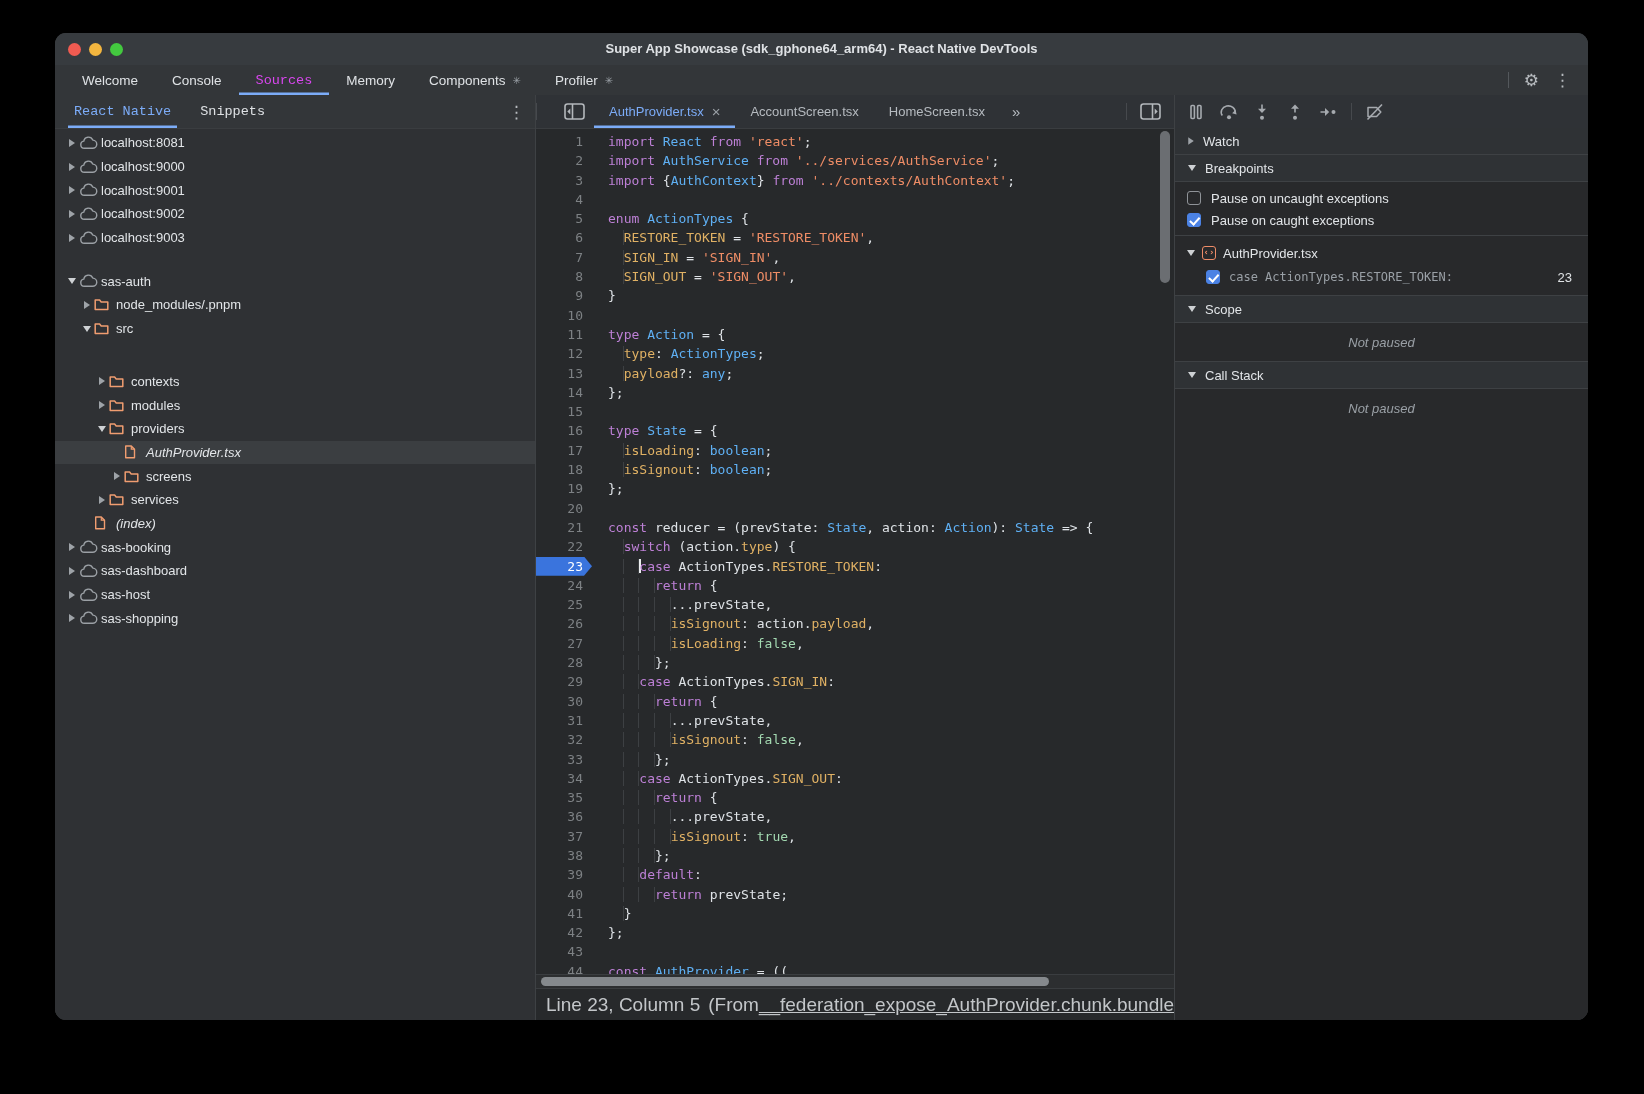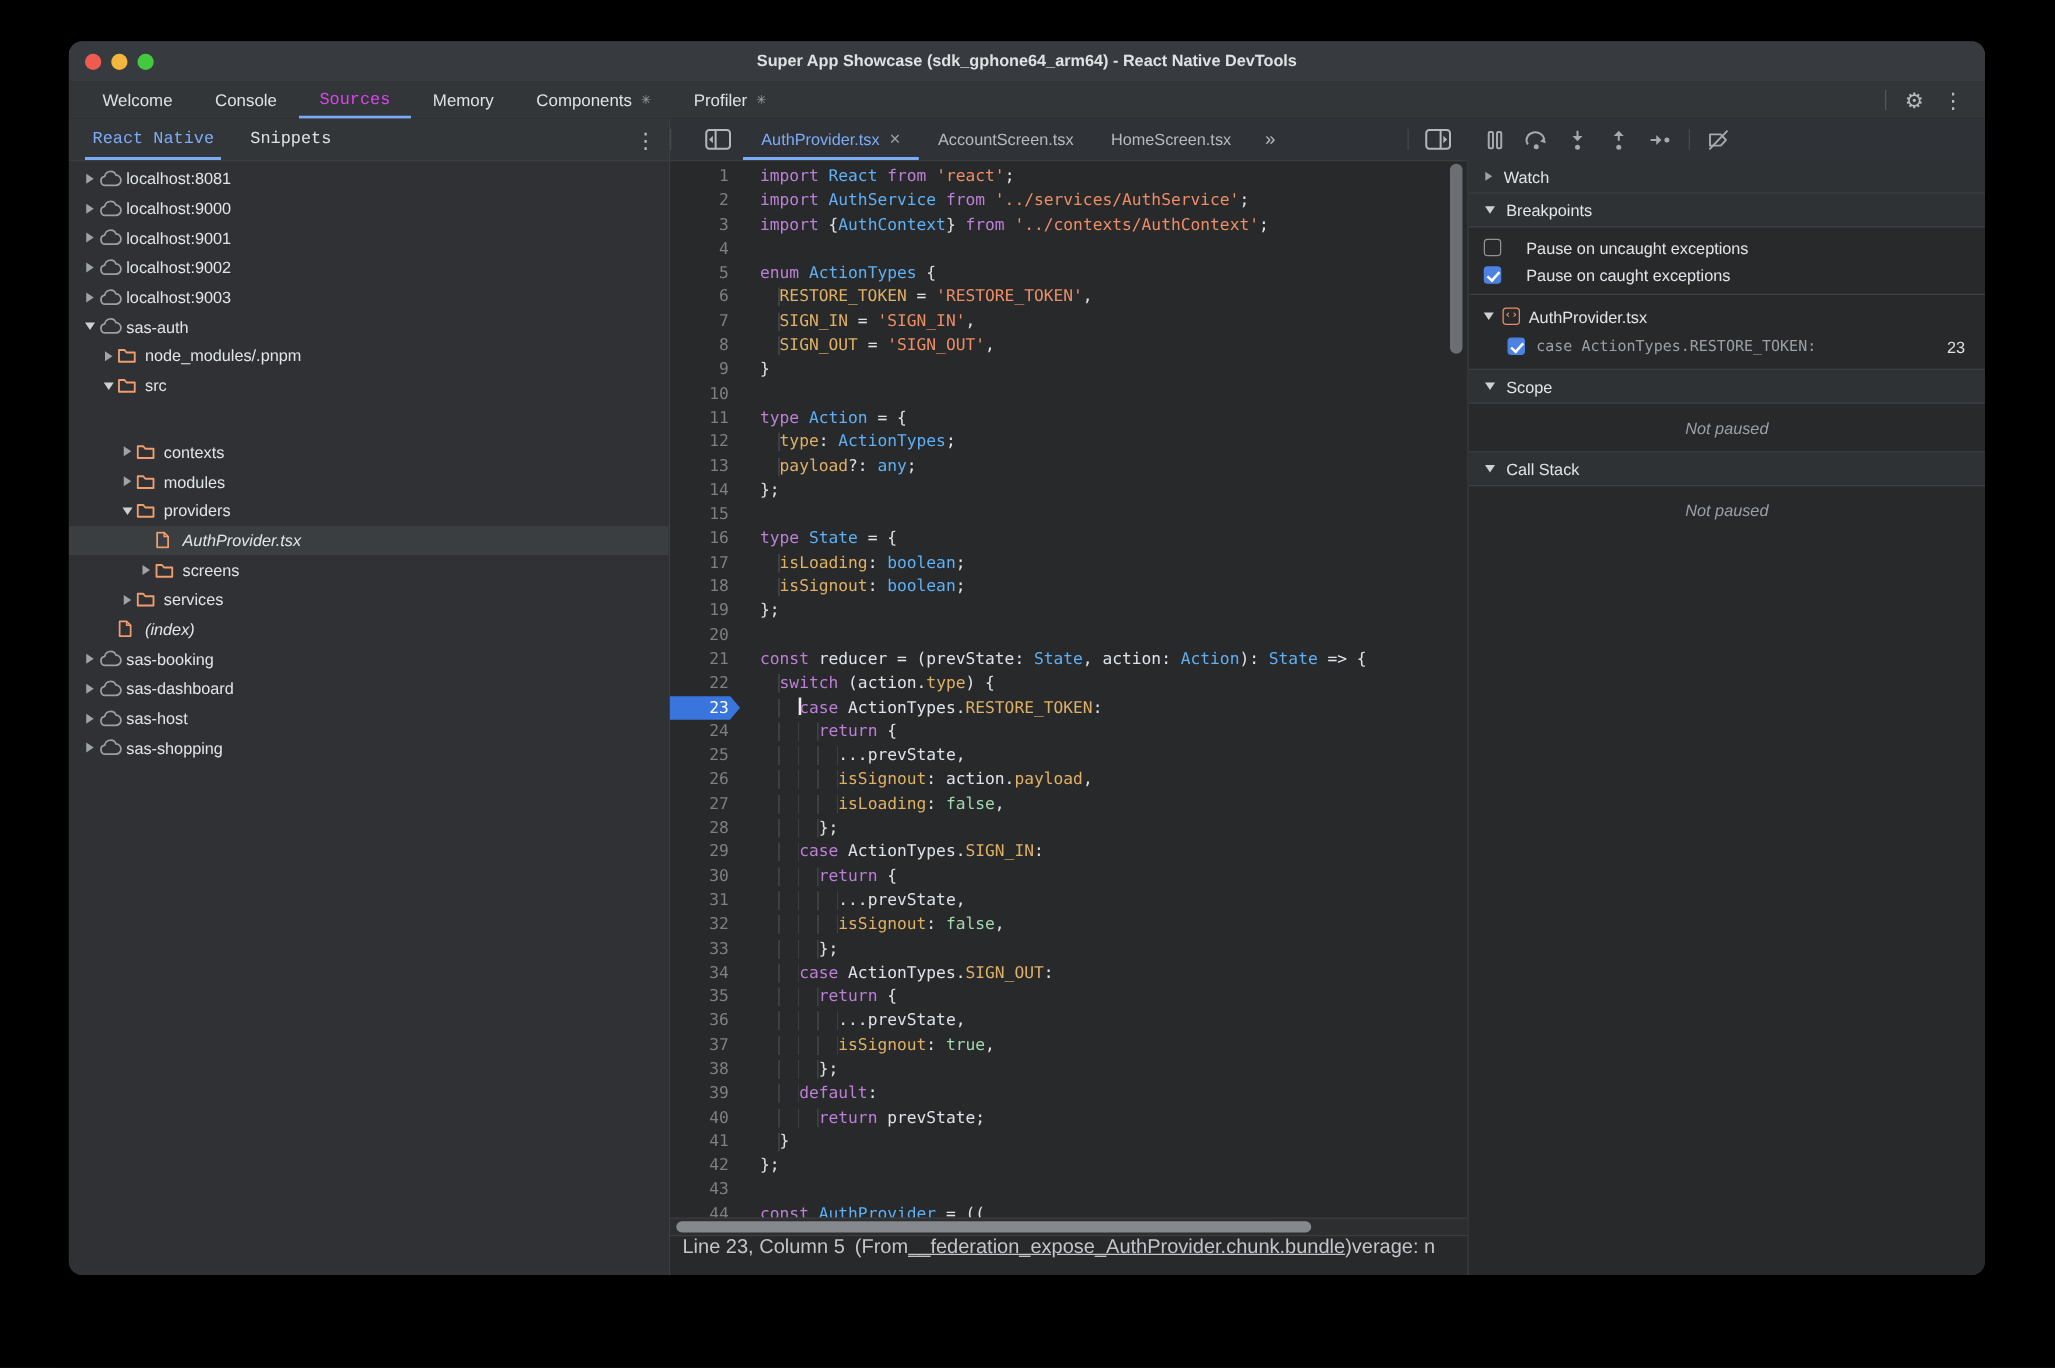--- a/index.html
+++ b/index.html
@@ -53,32 +53,32 @@
   .ln{width:56px;flex:none;text-align:right;padding-right:9px;color:#7d8184;box-sizing:border-box;}
   .ln.cur{background:#3a74dd;color:#fff;clip-path:polygon(0 0,calc(100% - 8px) 0,100% 50%,calc(100% - 8px) 100%,0 100%);}
   .ct{padding-left:16px;}
   .tk-k{color:#bd80d6;} .tk-t{color:#5fb0f4;} .tk-p{color:#e0b164;} .tk-s{color:#ef8d66;} .tk-b{color:#a3d9b1;} .tk-d{color:#dfe3e7;}
   .ind{background-image:repeating-linear-gradient(to right,transparent 0,transparent calc(2ch - 1px),#3d4043 calc(2ch - 1px),#3d4043 2ch);}
   .caret{display:inline-block;width:1.5px;height:14px;background:#eceef0;vertical-align:-2px;margin-right:-1.5px;}
   .vscroll{position:absolute;right:4px;top:36px;width:10px;height:152px;border-radius:5px;background:#6b6e72;}
   
   .hs{position:absolute;left:0;right:0;bottom:31px;height:14px;background:#2c2e30;border-top:1px solid #3a3d40;}
   .hs .thumb{position:absolute;left:5px;top:2px;width:508px;height:9px;border-radius:5px;background:#85898d;}
-  .statusbar{position:absolute;left:0;right:0;bottom:0;height:31px;border-top:1px solid #3a3d40;display:flex;padding-left:10px;font-size:16px;color:#c3c6c9;white-space:nowrap;overflow:hidden;margin-top:27px;}
+  .statusbar{position:absolute;left:0;right:0;bottom:0;height:31px;border-top:1px solid #3a3d40;display:flex;align-items:center;padding-left:10px;font-size:19px;color:#c3c6c9;white-space:nowrap;overflow:hidden;margin-top:27px;}
   .statusbar .gap{width:8px;flex:none;}
   .statusbar a{color:#c3c6c9;text-decoration:underline;}
   
   .dtoolbar{position:absolute;left:0;top:0;right:0;height:33px;background:#2f3236;border-bottom:1px solid #3a3d40;display:flex;align-items:center;gap:13px;padding-left:11px;}
   .dbtn{width:20px;height:20px;display:flex;align-items:center;justify-content:center;}
   .dtb-sep{width:1px;height:17px;background:#46494d;}
   .sections{position:absolute;left:0;top:33px;right:0;bottom:0;}
   .sec-h{height:26px;display:flex;align-items:center;gap:9px;padding-left:13px;background:#2f3235;border-bottom:1px solid #3e4144;font-size:13px;color:#e2e5e8;}
   .sec-h .tri-r{transform:scale(.92);} 
   .bp-opts{padding:5px 0 4px 0;border-bottom:1px solid #3e4144;}
-  .cb-row{height:22px;display:flex;align-items:center;gap:20px;padding-left:12px;font-size:13px;color:#e2e5e8;}
+  .cb-row{height:22px;display:flex;align-items:center;gap:10px;padding-left:12px;font-size:13px;color:#e2e5e8;}
   .cb{width:14px;height:14px;border:1.5px solid #8f9398;border-radius:3px;box-sizing:border-box;flex:none;position:relative;}
   .cb.on{background:#4b82e4;border-color:#4b82e4;}
   .cb.on::after{content:"";position:absolute;left:4px;top:0.5px;width:3.5px;height:7.5px;border:solid #fff;border-width:0 2px 2px 0;transform:rotate(42deg);}
   .bp-files{padding:5px 0 6px 0;border-bottom:1px solid #3e4144;}
   .grp-row{height:24px;display:flex;align-items:center;gap:7px;padding-left:12px;font-size:13px;color:#e2e5e8;}
   .script-ico{width:14px;height:14px;border:1.5px solid #ee8c68;border-radius:3px;box-sizing:border-box;color:#ee8c68;font:bold 9px/10px "DejaVu Sans Mono",monospace;text-align:center;flex:none;}
   .bpe-row{height:24px;display:flex;align-items:center;gap:9px;padding-left:31px;padding-right:16px;}
   .bpe-code{font-family:"DejaVu Sans Mono",monospace;font-size:12px;color:#9aa0a6;overflow:hidden;text-overflow:ellipsis;white-space:nowrap;}
   .bpe-line{margin-left:auto;font-size:13px;color:#dfe2e5;}
   .empty{height:38px;display:flex;align-items:center;justify-content:center;font-size:13px;font-style:italic;color:#9aa0a6;border-bottom:1px solid #3e4144;}
@@ -176,21 +176,21 @@
             <span class="tarrow">
               <span class="tri-r"></span>
             </span>
             <span class="ticon">
               <svg width="19" height="14" viewBox="0 0 19 14">
                 <path d="M5.3,12.3 a3.6,3.6 0 0 1 -0.5,-7.15 A4.7,4.7 0 0 1 13.8,4.1 A3.5,3.5 0 0 1 13.5,12.3 Z" fill="none" stroke="#9ba0a5" stroke-width="1.4" stroke-linejoin="round"></path>
               </svg>
             </span>
             <span class="tlabel">localhost:9003</span>
           </div>
-          <div class="trow" style="padding-left: 9px;">
+          <div class="trow" style="padding-left: 9px; margin-top: 20px;">
             <span class="tarrow">
               <span class="tri-d"></span>
             </span>
             <span class="ticon">
               <svg width="19" height="14" viewBox="0 0 19 14">
                 <path d="M5.3,12.3 a3.6,3.6 0 0 1 -0.5,-7.15 A4.7,4.7 0 0 1 13.8,4.1 A3.5,3.5 0 0 1 13.5,12.3 Z" fill="none" stroke="#9ba0a5" stroke-width="1.4" stroke-linejoin="round"></path>
               </svg>
             </span>
             <span class="tlabel">sas-auth</span>
           </div>

